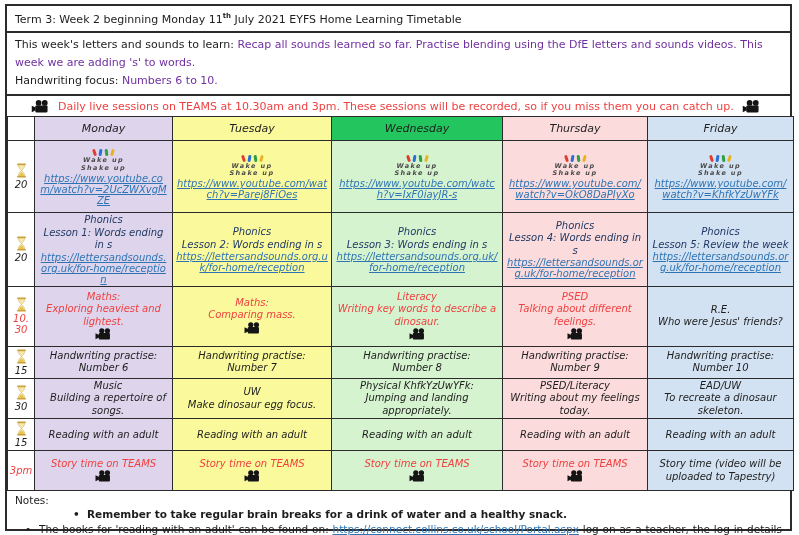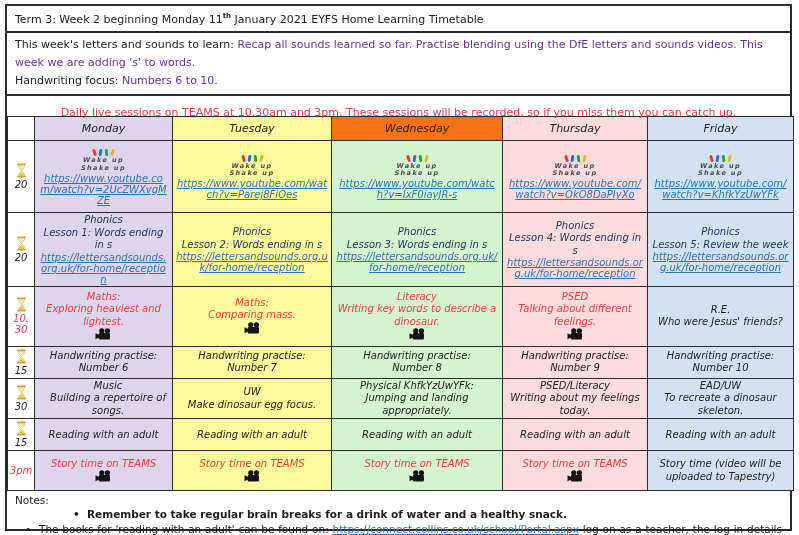--- a/index.html
+++ b/index.html
@@ -5,21 +5,21 @@
   * { box-sizing: border-box; margin: 0; padding: 0; }
   html,body { width:799px; height:535px; background:#fff; }
   body { font-family:"DejaVu Sans", sans-serif; color:#1d1d1d; position:relative; }
   .doc { position:absolute; left:5px; top:4px; width:787px; height:527px; border:2px solid #2b2b2b; background:#fff; }
   .title-row { height:27px; border-bottom:2px solid #2b2b2b; font-size:11px; padding:6px 8px 0; white-space:nowrap; }
   sup { font-size:7px;font-weight:bold; }
   .info-box { border-bottom:2px solid #2b2b2b; font-size:11px; padding:3px 8px 4px; line-height:1.65; }
   .purple { color:#7030a0; }
   .red { color:#ef4040; }
   .navy { color:#1f3864; }
-  .live-row { display:flex; align-items:center; gap:8px; padding:2px 7px; font-size:11px; height:20px;flex-direction:column; }
+  .live-row { display:flex; align-items:center; gap:8px; padding:2px 24px; font-size:11px; height:20px; }
   table { border-collapse:collapse; width:786px; table-layout:fixed; }
   td,th { border:1px solid #2b2b2b; font-size:10px; text-align:center; vertical-align:middle; padding:1px 3px; font-weight:400;font-style:italic; }
   th { font-size:11px; }
   tr.h-head { height:24px; }
   tr.h-wake { height:72px; }
   tr.h-phon { height:56px; }
   tr.h-morn { height:60px; }
   tr.h-hand { height:30px; }
   tr.h-aft  { height:38px; }
   tr.h-read { height:32px; }
@@ -44,21 +44,21 @@
   .note-b1 { margin-left:58px;font-weight:bold; }
   .note-b2 { text-align:justify; margin-left:10px; text-indent:0; }
   .bullet { display:inline-block; width:14px; }
 </style>
 </head>
 <body>
 
 <div class="doc">
 
   <div class="title-row">
-    <span>Term 3: Week 2 beginning Monday 11</span><sup>th</sup><span> January 2021 EYFS Home Learning Timetable</span>
+    <span>Term 3: Week 2 beginning Monday 11</span><sup>th</sup><span> July 2021 EYFS Home Learning Timetable</span>
   </div>
 
   <div class="info-box">
     <div>
       <span>This week's letters and sounds to learn:</span>
       <span class="purple">Recap all sounds learned so far. Practise blending using the DfE letters and sounds videos. This week we are adding 's' to words.</span>
     </div>
     <div>
       <span>Handwriting focus:</span>
       <span class="purple">Numbers 6 to 10.</span>
@@ -89,21 +89,21 @@
         <col style="width:171px">
         <col style="width:145px">
         <col style="width:146px">
       </colgroup>
 
     <tbody>
         <tr class="h-head">
       <th class="time-cell"></th>
       <th style="background-color: rgb(222, 213, 236);">Monday</th>
       <th style="background-color: rgb(250, 250, 156);">Tuesday</th>
-      <th style="background-color: #f97316;">Wednesday</th>
+      <th style="background-color: #22c55e;">Wednesday</th>
       <th style="background-color: rgb(251, 219, 219);">Thursday</th>
       <th style="background-color: rgb(211, 226, 242);">Friday</th>
     </tr>
 
     <tr class="h-wake">
       <td class="time-cell">
         <svg class="hg" viewBox="0 0 12 16">
               <rect x="1.2" y="0.4" width="9.6" height="1.6" rx="0.5" fill="#caa23a"></rect>
               <rect x="1.2" y="14" width="9.6" height="1.6" rx="0.5" fill="#caa23a"></rect>
               <path d="M2.4 2 h7.2 c0 3 -2.2 4.6 -3.6 6 c1.4 1.4 3.6 3 3.6 6 h-7.2 c0 -3 2.2 -4.6 3.6 -6 c-1.4 -1.4 -3.6 -3 -3.6 -6 z" fill="#f6e6b0" stroke="#c9a53f" stroke-width="0.5"></path>

